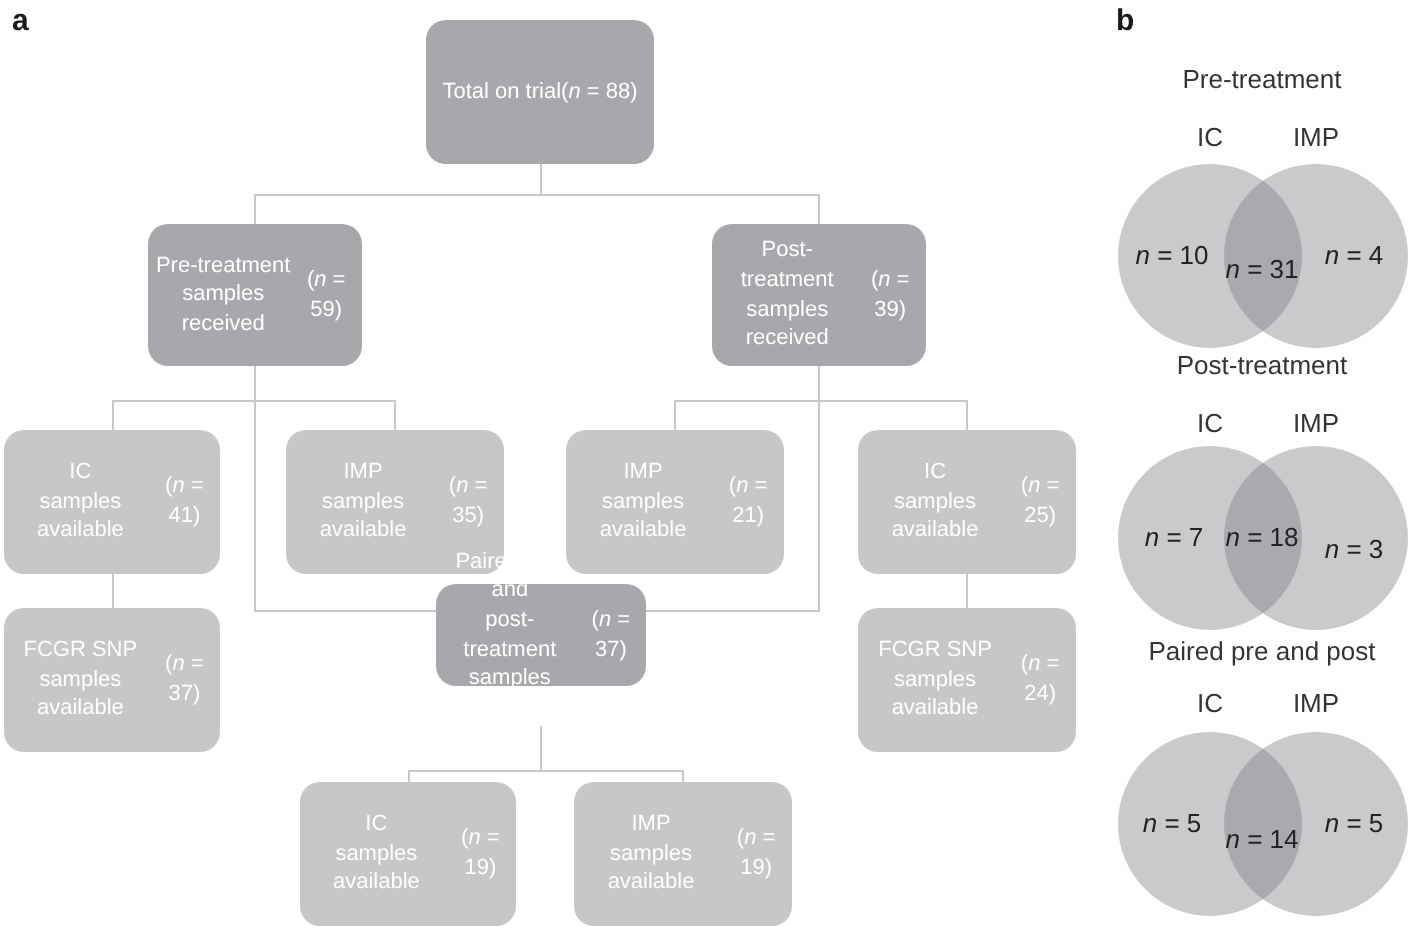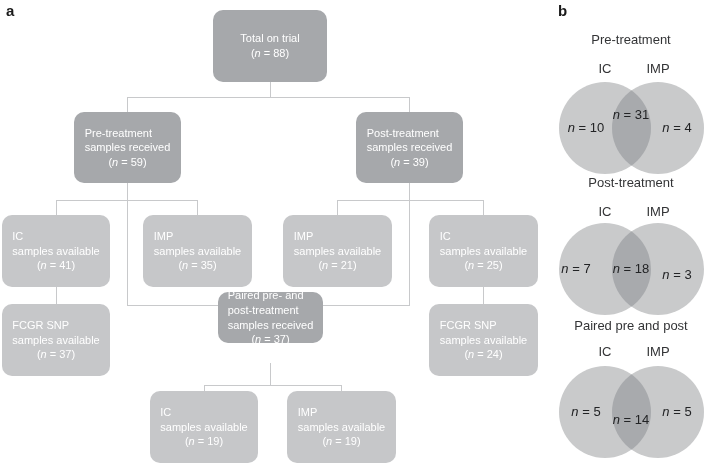--- a/index.html
+++ b/index.html
@@ -19,23 +19,24 @@
     font-size: 15px;
     font-weight: bold;
     color: var(--panel-label, #1a1a1a);
   }
   
   .fc-box {
     position: absolute;
     border-radius: 10px;
     color: var(--box-text, #ffffff);
     display: flex;
-    flex-direction: column;
+    flex-direction: row;
     align-items: center;
     justify-content: center;
+    text-align: center;
     font-size: 11px;
     line-height: 1.32;
     box-sizing: border-box;
     padding: 2px;
   }
   .fc-box.dark  { background: var(--dark-box, #a6a8ab); }
   .fc-box.light { background: var(--light-box, #c6c7c9); }
   .fc-label { white-space: pre-line; }
   .ln {
     position: absolute;
@@ -182,32 +183,32 @@
   </div>
 
   <div class="venn" style="left:551px;top:32px;height:142px">
     <div class="venn-title" style="top:0">Pre-treatment</div>
     <div class="venn-setlabel" style="left:54px;top:29px">IC</div>
     <div class="venn-setlabel" style="left:107px;top:29px">IMP</div>
     <div class="venn-circle" style="left:8px;top:50px"></div>
     <div class="venn-circle" style="left:61px;top:50px"></div>
     <div class="venn-overlap" style="left:61px;top:50px"></div>
     <div class="venn-n" style="left:35px;top:88px"><i>n</i> = 10</div>
-    <div class="venn-n" style="left:80px;top:75px"><i>n</i> = 31</div>
+    <div class="venn-n" style="left:80px;top:95px"><i>n</i> = 31</div>
     <div class="venn-n" style="left:126px;top:88px"><i>n</i> = 4</div>
   </div>
 
   <div class="venn" style="left:551px;top:175px;height:142px">
     <div class="venn-title" style="top:0">Post-treatment</div>
     <div class="venn-setlabel" style="left:54px;top:29px">IC</div>
     <div class="venn-setlabel" style="left:107px;top:29px">IMP</div>
     <div class="venn-circle" style="left:8px;top:48px"></div>
     <div class="venn-circle" style="left:61px;top:48px"></div>
     <div class="venn-overlap" style="left:61px;top:48px"></div>
-    <div class="venn-n" style="left:25px;top:86px"><i>n</i> = 7</div>
+    <div class="venn-n" style="left:36px;top:86px"><i>n</i> = 7</div>
     <div class="venn-n" style="left:80px;top:86px"><i>n</i> = 18</div>
     <div class="venn-n" style="left:126px;top:92px"><i>n</i> = 3</div>
   </div>
 
   <div class="venn" style="left:551px;top:318px;height:142px">
     <div class="venn-title" style="top:0">Paired pre and post</div>
     <div class="venn-setlabel" style="left:54px;top:26px">IC</div>
     <div class="venn-setlabel" style="left:107px;top:26px">IMP</div>
     <div class="venn-circle" style="left:8px;top:48px"></div>
     <div class="venn-circle" style="left:61px;top:48px"></div>

